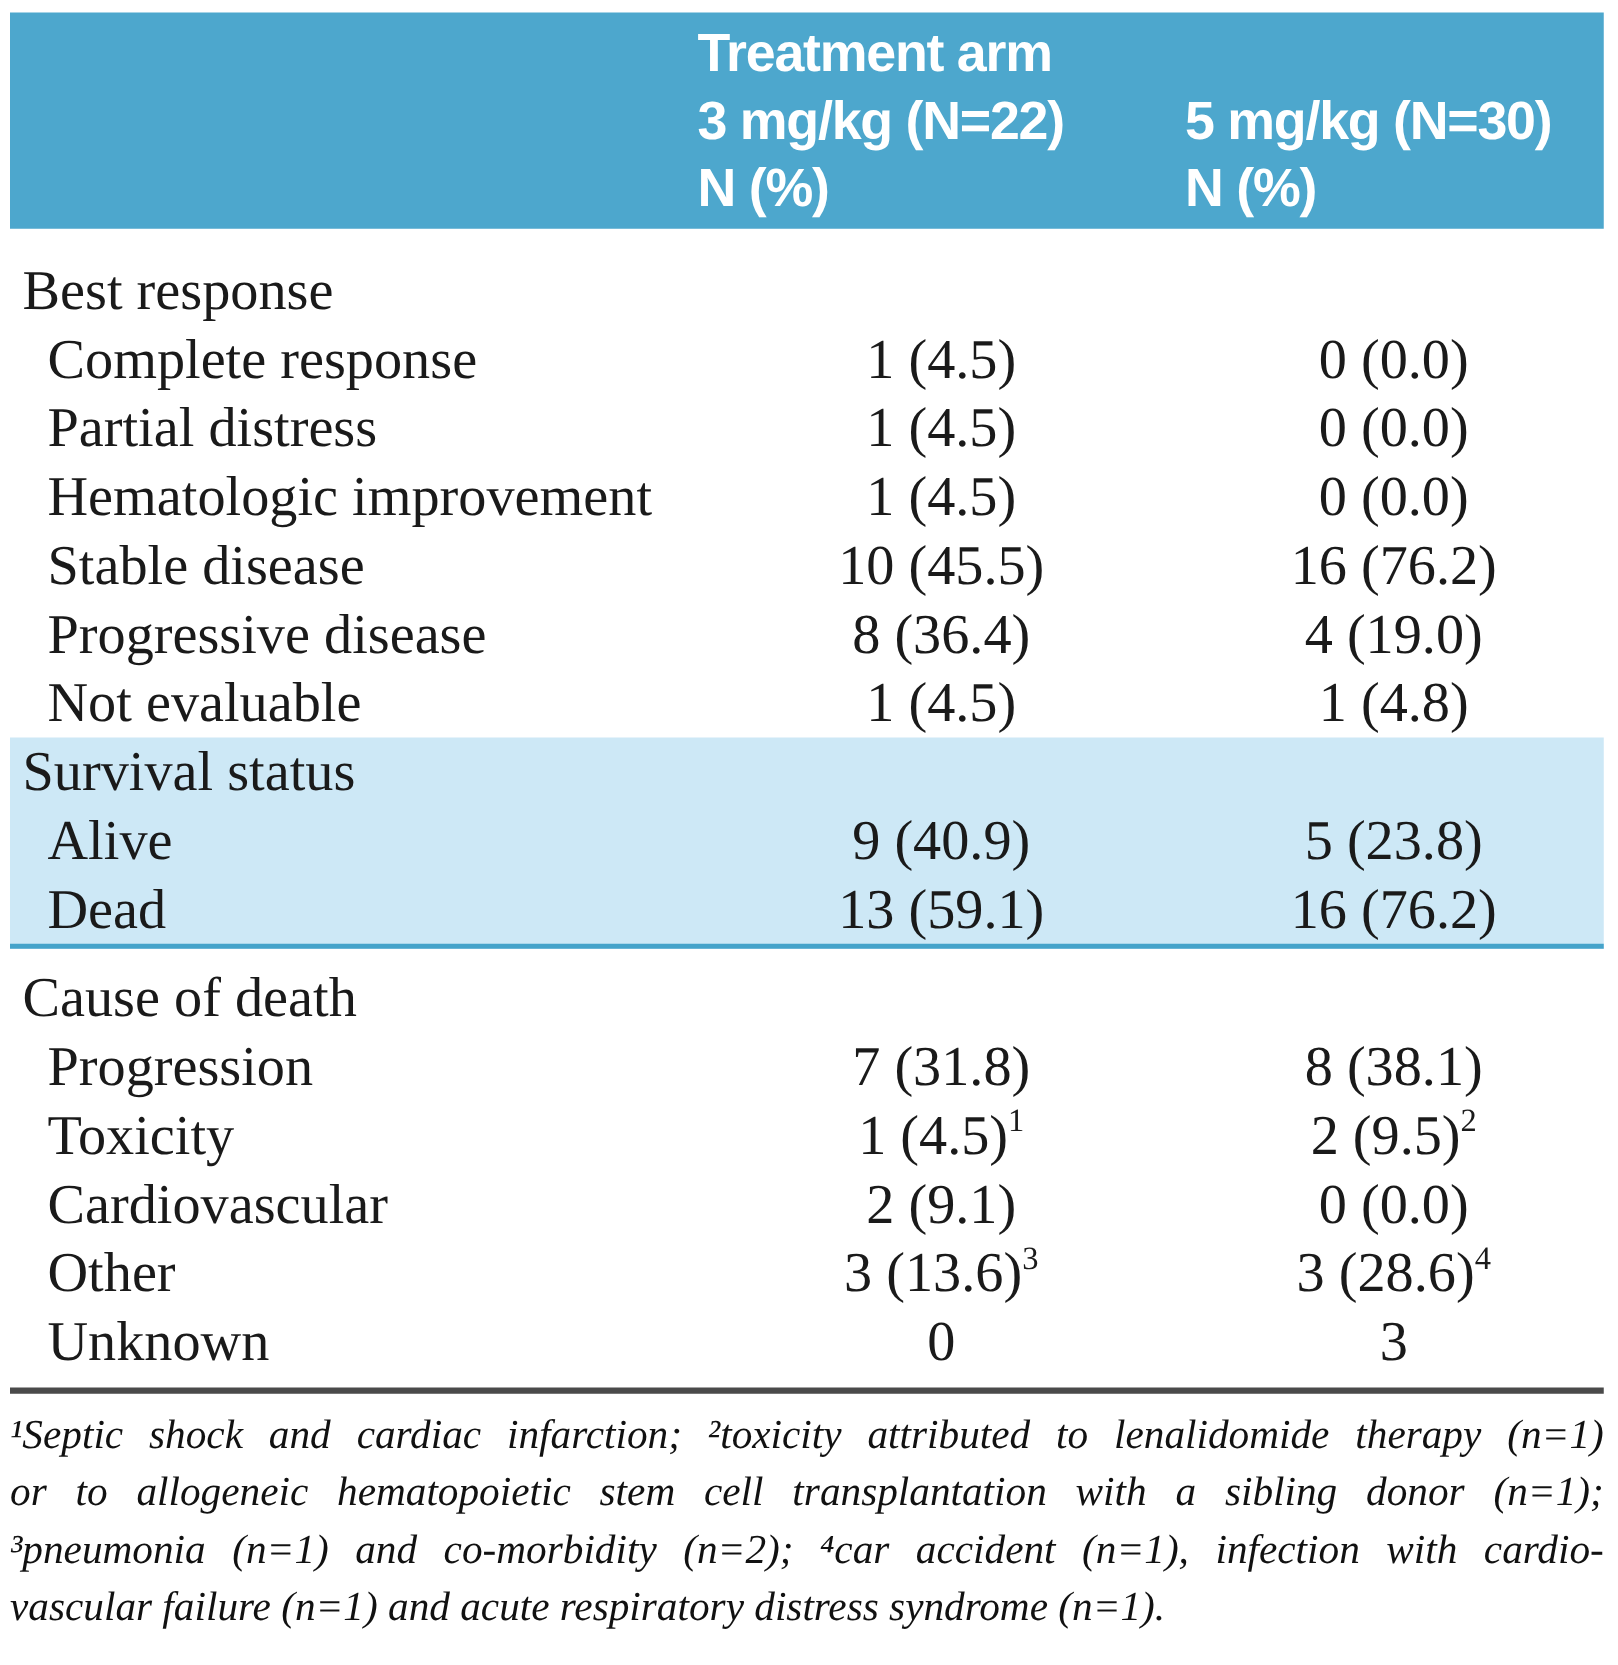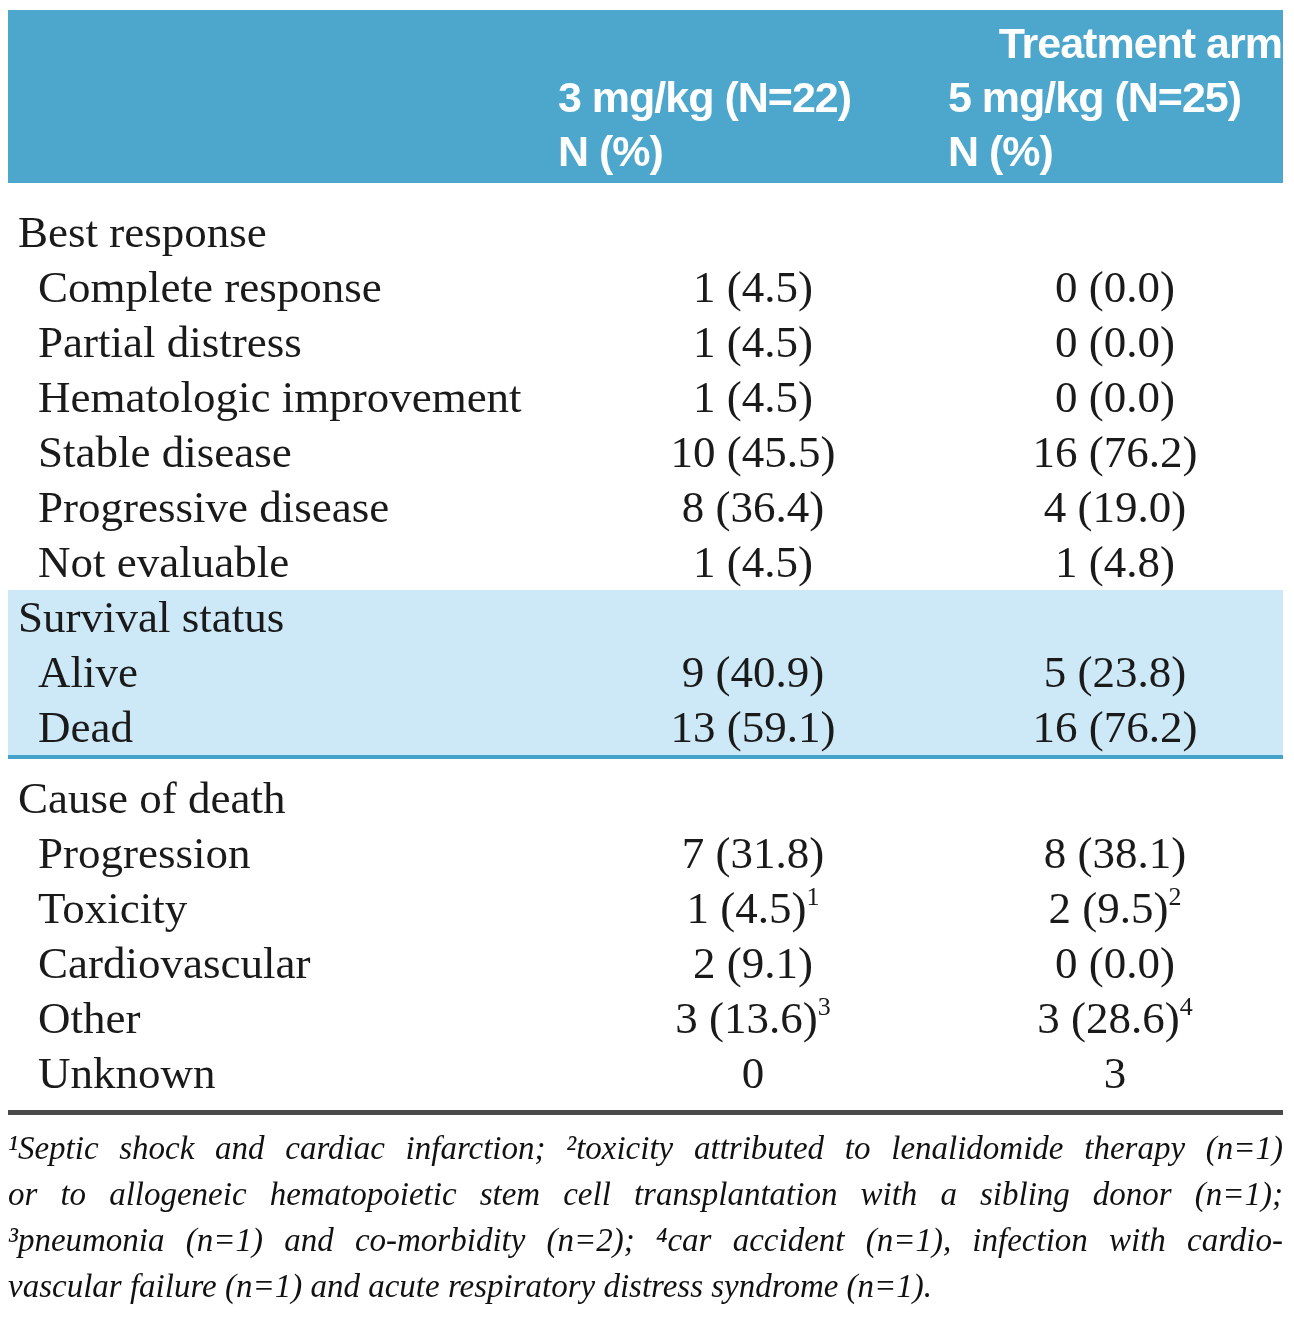--- a/index.html
+++ b/index.html
@@ -21,21 +21,21 @@
     color: #ffffff;
     font-family: "Liberation Sans", "DejaVu Sans", sans-serif;
     font-weight: bold;
     letter-spacing: -1px;
   }
   .thead-title {
     margin-left: 550px;
     width: 724px;
     height: 60px;
     line-height: 66px;
-    text-align: right;
+    text-align: left;
     font-size: 43px;
   }
   .hrow { display: grid; grid-template-columns: 550px 390px 334px; }
   .hrow .hcol { text-align: left; font-size: 43px; }
   .hrow.group .hcol { height: 55px; line-height: 55px; }
   .hrow.sub  .hcol { height: 58px; line-height: 52px; }
   
   .section { background: transparent; }
   .sec-best   { padding-top: 22px; }
   .sec-surv   {
@@ -82,21 +82,21 @@
 </head>
 <body>
 
 <div class="page">
 
   <div class="thead">
     <div class="thead-title">Treatment arm</div>
     <div class="hrow group">
       <div class="hcol"></div>
       <div class="hcol">3 mg/kg (N=22)</div>
-      <div class="hcol">5 mg/kg (N=25)</div>
+      <div class="hcol">5 mg/kg (N=30)</div>
     </div>
     <div class="hrow sub">
       <div class="hcol"></div>
       <div class="hcol">N (%)</div>
       <div class="hcol">N (%)</div>
     </div>
   </div>
 
   <div class="section sec-best">
     <div class="row">

